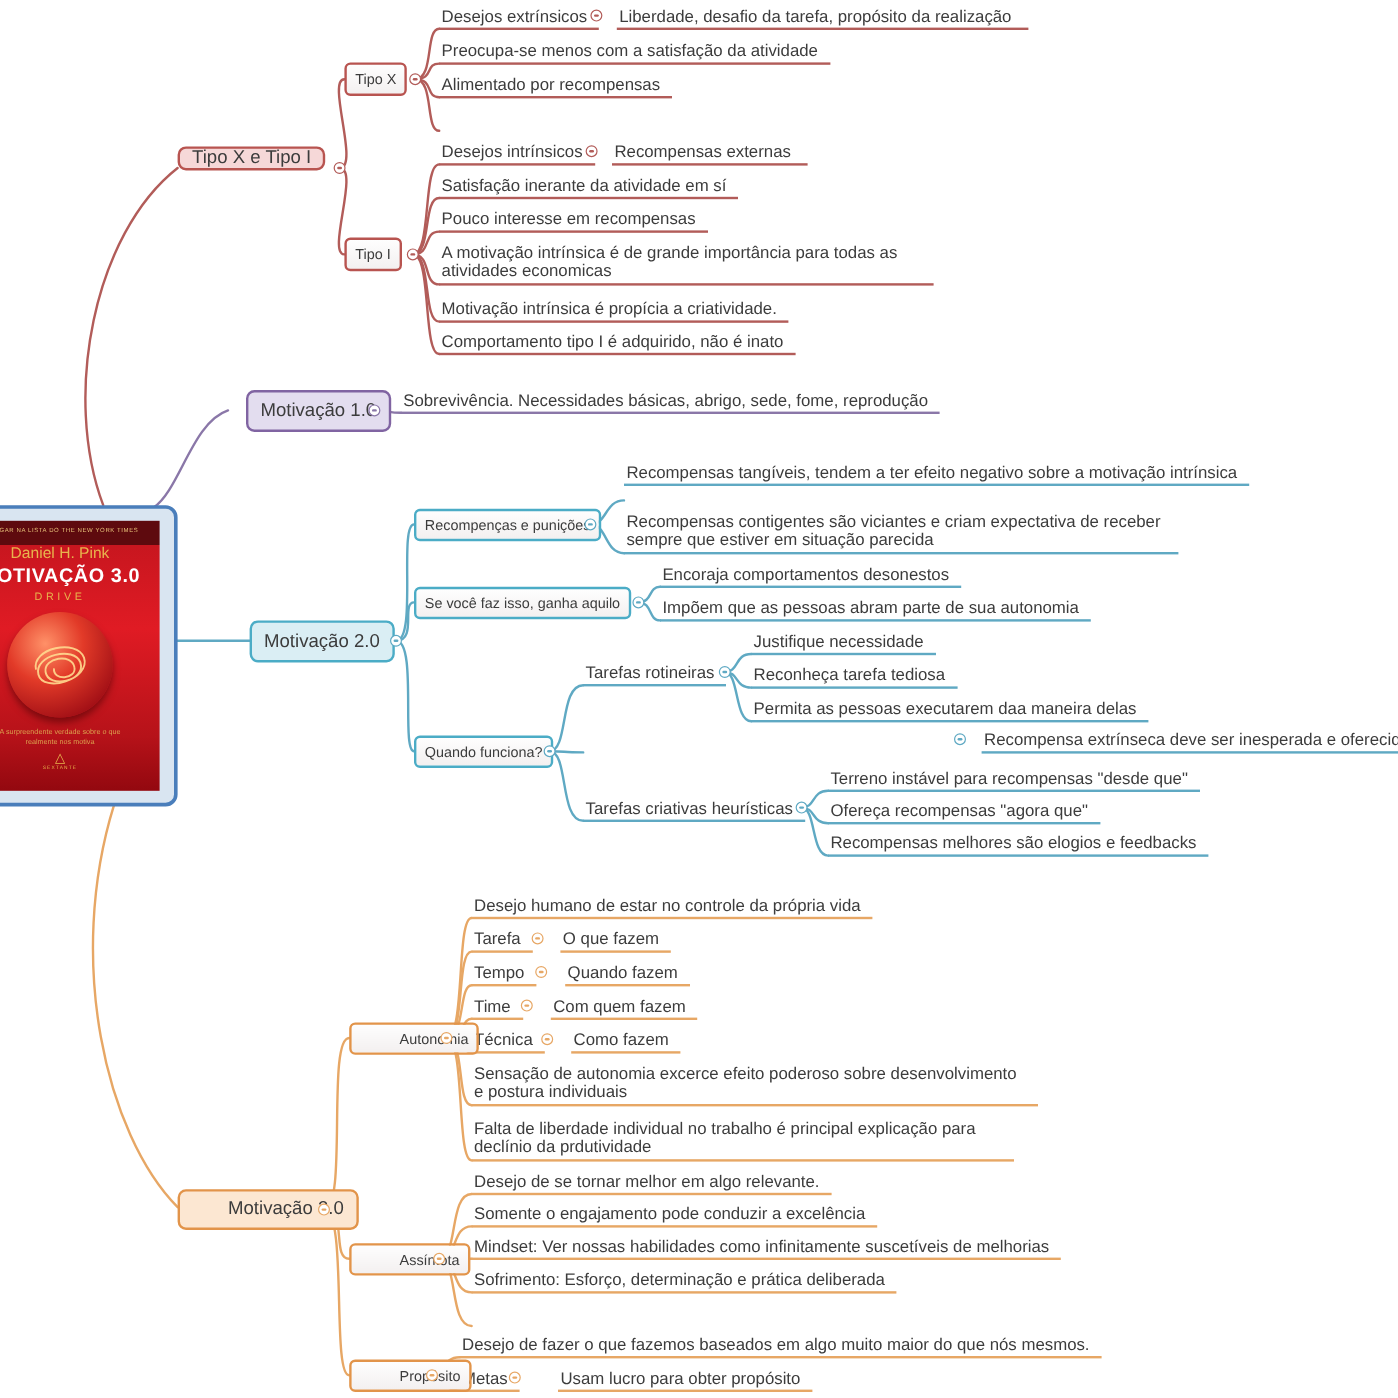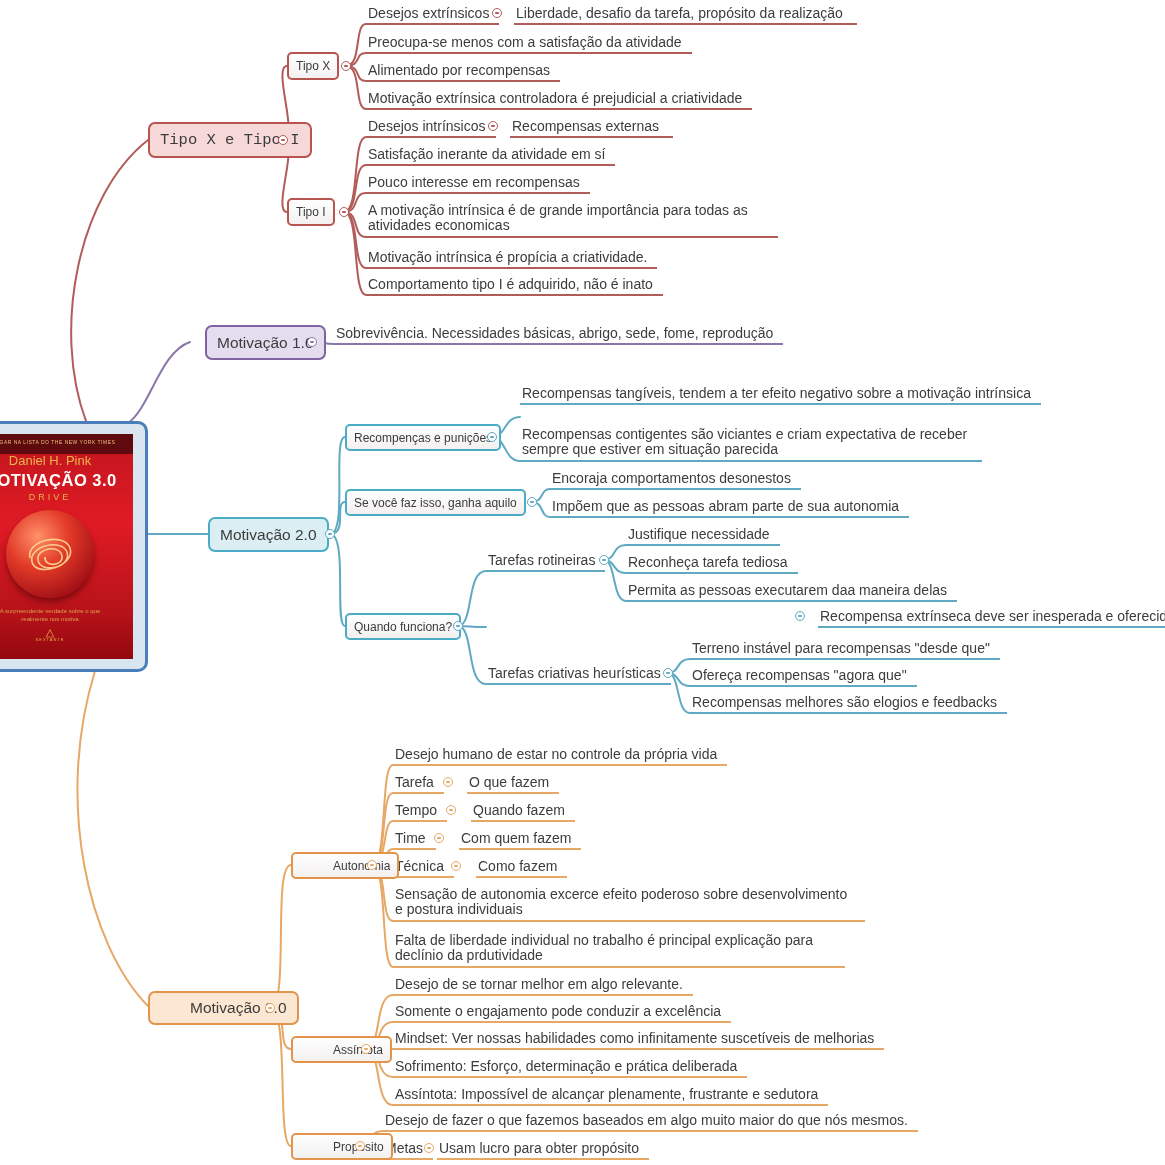--- a/index.html
+++ b/index.html
@@ -122,21 +122,21 @@
         <svg width="64" height="60" viewBox="0 0 64 60">
           <path d="M12,34 C8,16 46,8 52,24 C58,42 18,54 14,38 C10,22 44,14 49,28 C54,44 22,50 20,36 C18,24 42,20 44,32 C46,42 26,44 27,33" fill="none" stroke="#ffd98f" stroke-width="1.6" opacity="0.9"></path>
         </svg>
       </div>
       <div class="cv-tagline">A surpreendente verdade sobre o que realmente nos motiva</div>
       <div class="cv-logo">△</div>
       <div class="cv-pub">SEXTANTE</div>
     </div>
   </div>
 
-  <div class="node main n-red f-red" style="left:148px;top:122px;height:36px;box-sizing:border-box;font-family:Liberation Mono, monospace;">
+  <div class="node main n-red f-red" style="left:148px;top:122px;height:20px;box-sizing:border-box;">
     <span>Tipo X e Tipo I</span>
   </div>
   <span class="cc cc-red" style="left:278px;top:135px;"></span>
 
   <div class="node sub n-red" style="left:287px;top:52px;height:28px;box-sizing:border-box;">
     <span>Tipo X</span>
   </div>
   <span class="cc cc-red" style="left:341px;top:61px;"></span>
 
   <div class="leaf b-red" style="left:366px;top:6px;">
@@ -145,23 +145,20 @@
   <span class="cc cc-red" style="left:492px;top:8px;"></span>
   <div class="leaf b-red" style="left:514px;top:6px;padding-right:14px;">
     <span>Liberdade, desafio da tarefa, propósito da realização</span>
   </div>
   <div class="leaf b-red" style="left:366px;top:35px;">
     <span>Preocupa-se menos com a satisfação da atividade</span>
   </div>
   <div class="leaf b-red" style="left:366px;top:63px;">
     <span>Alimentado por recompensas</span>
   </div>
-  <div class="leaf b-red" style="left:366px;top:91px;">
-    <span>Motivação extrínsica controladora é prejudicial a criatividade</span>
-  </div>
 
   <div class="node sub n-red" style="left:287px;top:198px;height:28px;box-sizing:border-box;">
     <span>Tipo I</span>
   </div>
   <span class="cc cc-red" style="left:339px;top:207px;"></span>
 
   <div class="leaf b-red" style="left:366px;top:119px;">
     <span>Desejos intrínsicos</span>
   </div>
   <span class="cc cc-red" style="left:488px;top:121px;"></span>
@@ -314,32 +311,29 @@
   </div>
   <div class="leaf b-orange" style="left:393px;top:1004px;">
     <span>Somente o engajamento pode conduzir a excelência</span>
   </div>
   <div class="leaf b-orange" style="left:393px;top:1059px;">
     <span>Sofrimento: Esforço, determinação e prática deliberada</span>
   </div>
   <div class="leaf b-orange" style="left:393px;top:1031px;">
     <span>Mindset: Ver nossas habilidades como infinitamente suscetíveis de melhorias</span>
   </div>
-  <div class="leaf b-orange" style="left:393px;top:1087px;">
-    <span>Assíntota: Impossível de alcançar plenamente, frustrante e sedutora</span>
-  </div>
 
   <div class="node sub n-orange" style="left:291px;top:1133px;height:27px;box-sizing:border-box;">
     <span>Propósito</span>
   </div>
   <span class="cc cc-orange" style="left:355px;top:1141px;"></span>
   <div class="leaf b-orange" style="left:383px;top:1113px;">
     <span>Desejo de fazer o que fazemos baseados em algo muito maior do que nós mesmos.</span>
   </div>
   <div class="leaf b-orange" style="left:383px;top:1141px;">
     <span>Metas</span>
   </div>
   <span class="cc cc-orange" style="left:424px;top:1143px;"></span>
-  <div class="leaf b-orange" style="left:437px;top:1141px;">
+  <div class="leaf b-orange" style="left:465px;top:1141px;">
     <span>Usam lucro para obter propósito</span>
   </div>
 
 </div>
 
 </body></html>

